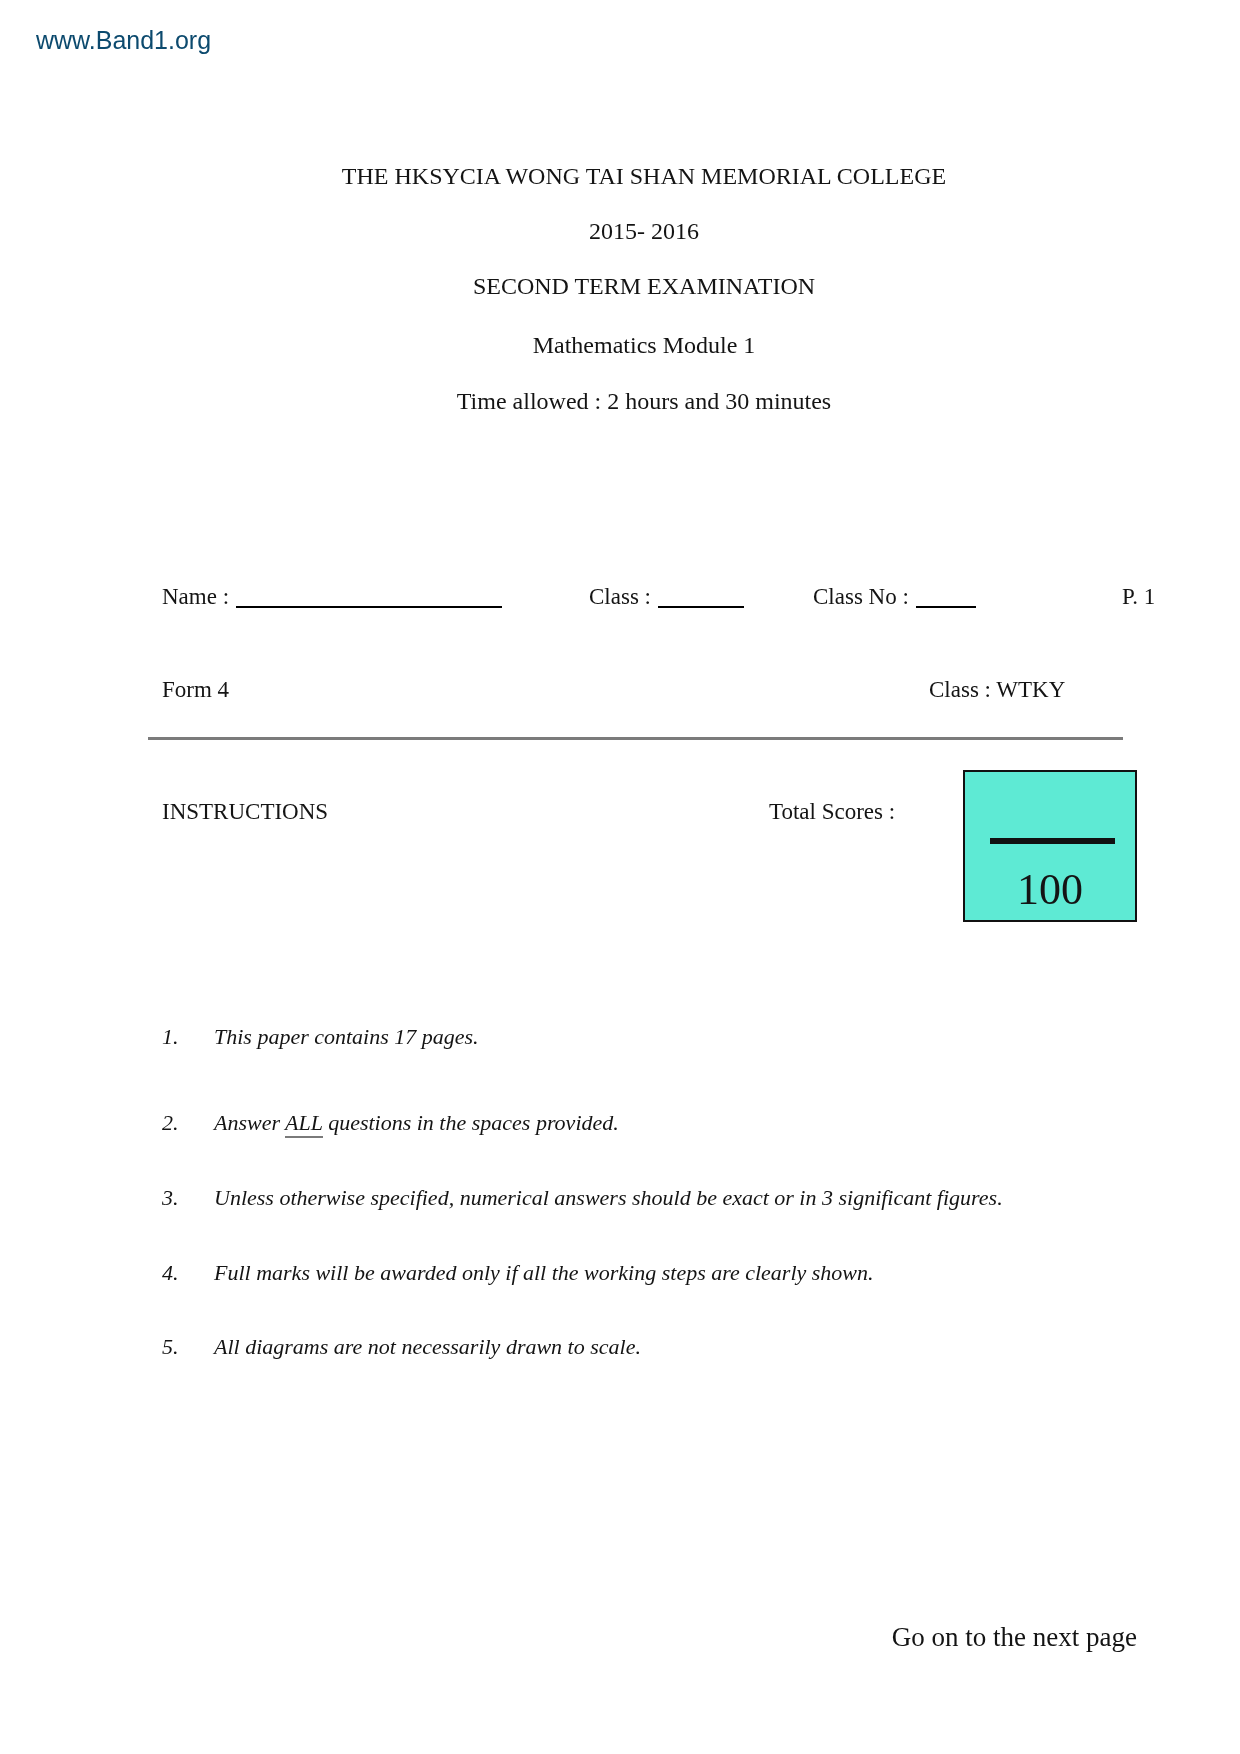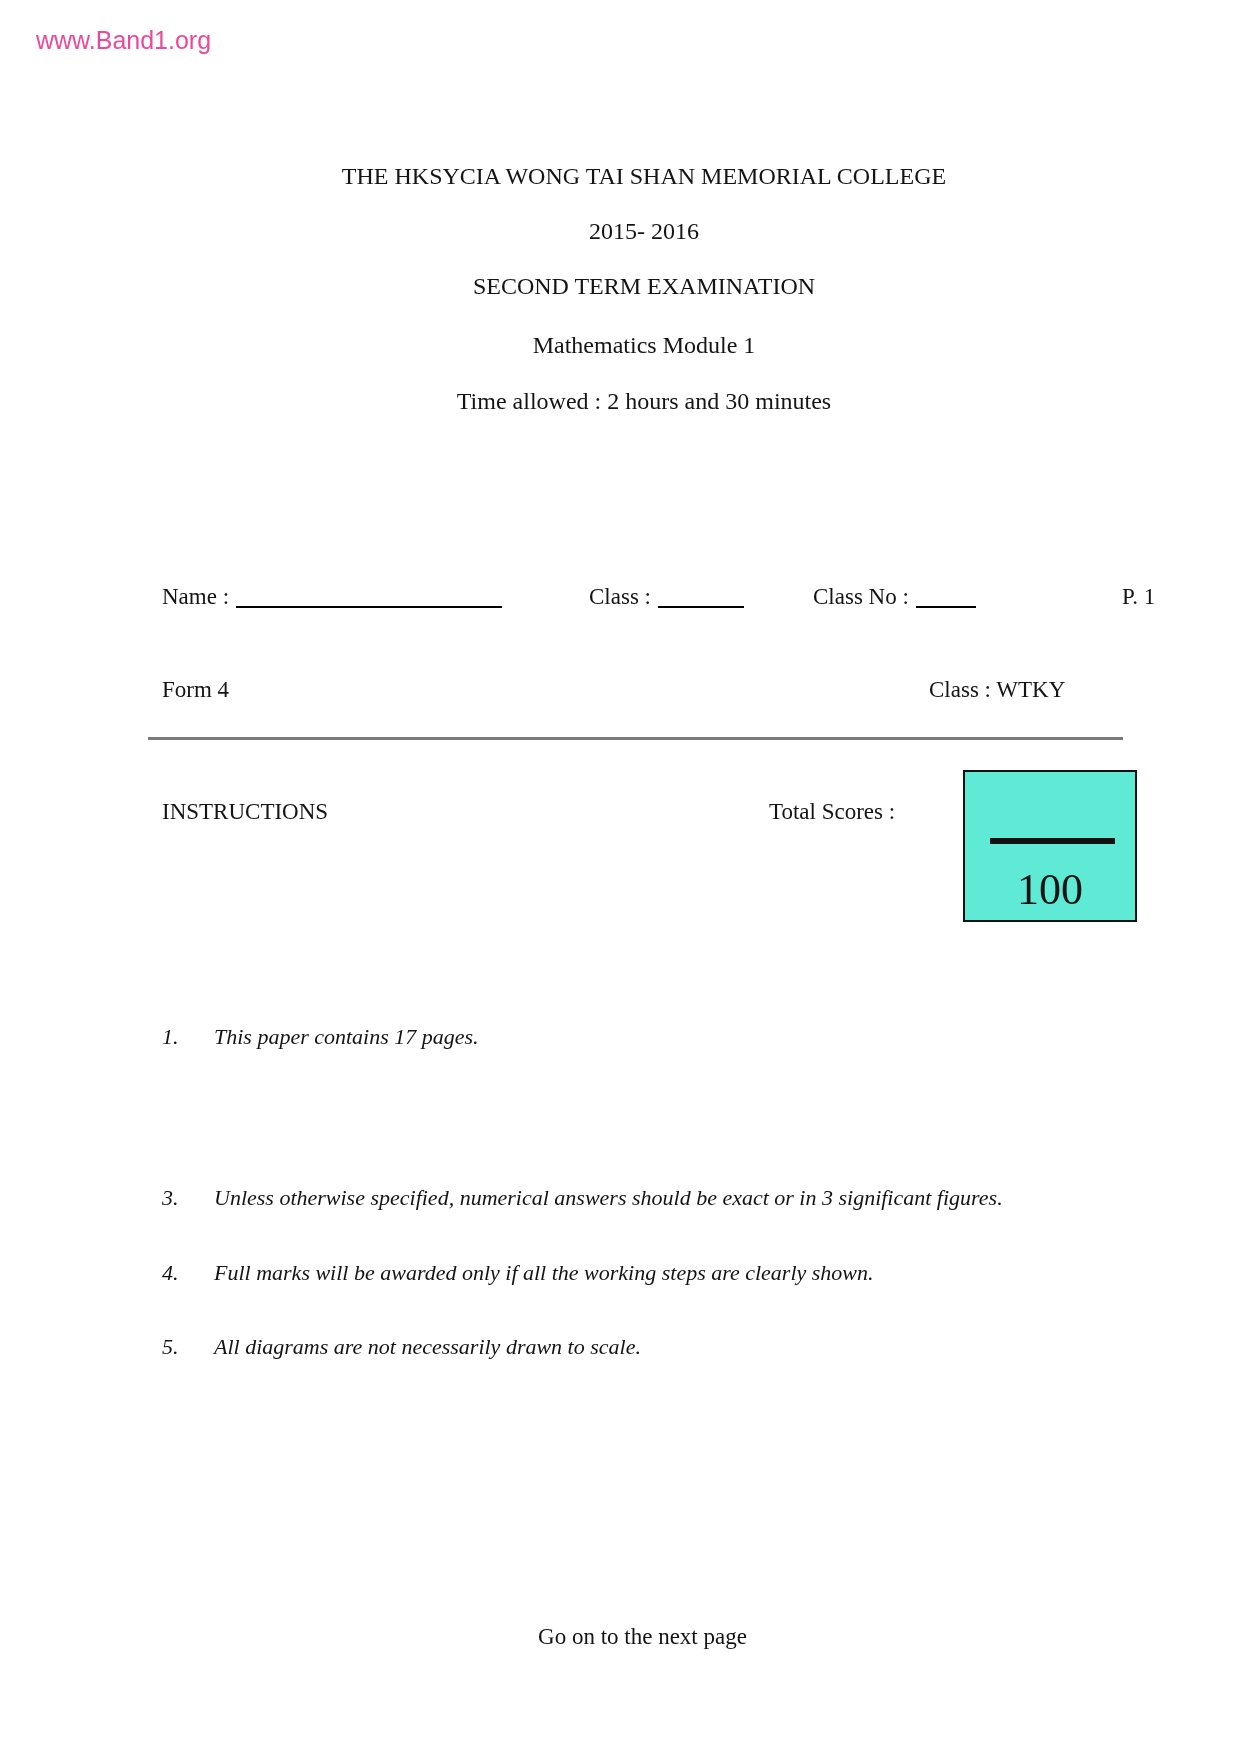--- a/index.html
+++ b/index.html
@@ -18,21 +18,21 @@
     width: 992px;
     text-align: center;
     font-size: 24px;
     line-height: 30px;
   }
   .watermark {
     left: 36px;
     top: 26px;
     font-family: "Liberation Sans", sans-serif;
     font-size: 25px;
-    color: #ec4899;
+    color: #0c4a6e;
   }
   .body-text { font-size: 23px; line-height: 30px; margin-left: 14px; }
   .blank-line {
     display: inline-block;
     height: 20px;
     border-bottom: 2px solid #000000;
     vertical-align: -4px;
   }
   .blank-name { width: 266px; margin-left: 7px; }
   .blank-class { width: 86px; margin-left: 7px; }
@@ -78,22 +78,22 @@
     margin-left: 14px;
   }
   .inst-num { display: inline-block; width: 52px; }
   .u-gray {
     border-bottom: 2px solid #7a7a7a;
     padding-bottom: 1px;
   }
   .footer-note {
     left: 148px;
     width: 989px;
-    text-align: center;
-    font-size: 23px;
+    text-align: right;
+    font-size: 27px;
     line-height: 30px;
   }
 </style>
 </head>
 <body>
 
 <div class="page">
 
   <div class="abs watermark">www.Band1.org</div>
 
@@ -123,20 +123,23 @@
   <div class="abs body-text" style="left:755px; top:797px">Total Scores :</div>
 
   <div class="abs score-box">
     <div class="score-line"></div>
     <div class="score-value">100</div>
   </div>
 
   <div class="abs inst-item" style="top:1022px">
     <span class="inst-num">1.</span><span><span>This paper contains 17 pages.</span><span class="u-gray"></span><span></span></span>
   </div>
+  <div class="abs inst-item" style="top:1108px">
+    <span class="inst-num">2.</span><span><span>Answer </span><span class="u-gray">ALL</span><span> questions in the spaces provided.</span></span>
+  </div>
   <div class="abs inst-item" style="top:1183px">
     <span class="inst-num">3.</span><span><span>Unless otherwise specified, numerical answers should be exact or in 3 significant figures.</span><span class="u-gray"></span><span></span></span>
   </div>
   <div class="abs inst-item" style="top:1258px">
     <span class="inst-num">4.</span><span><span>Full marks will be awarded only if all the working steps are clearly shown.</span><span class="u-gray"></span><span></span></span>
   </div>
   <div class="abs inst-item" style="top:1332px">
     <span class="inst-num">5.</span><span><span>All diagrams are not necessarily drawn to scale.</span><span class="u-gray"></span><span></span></span>
   </div>
 

